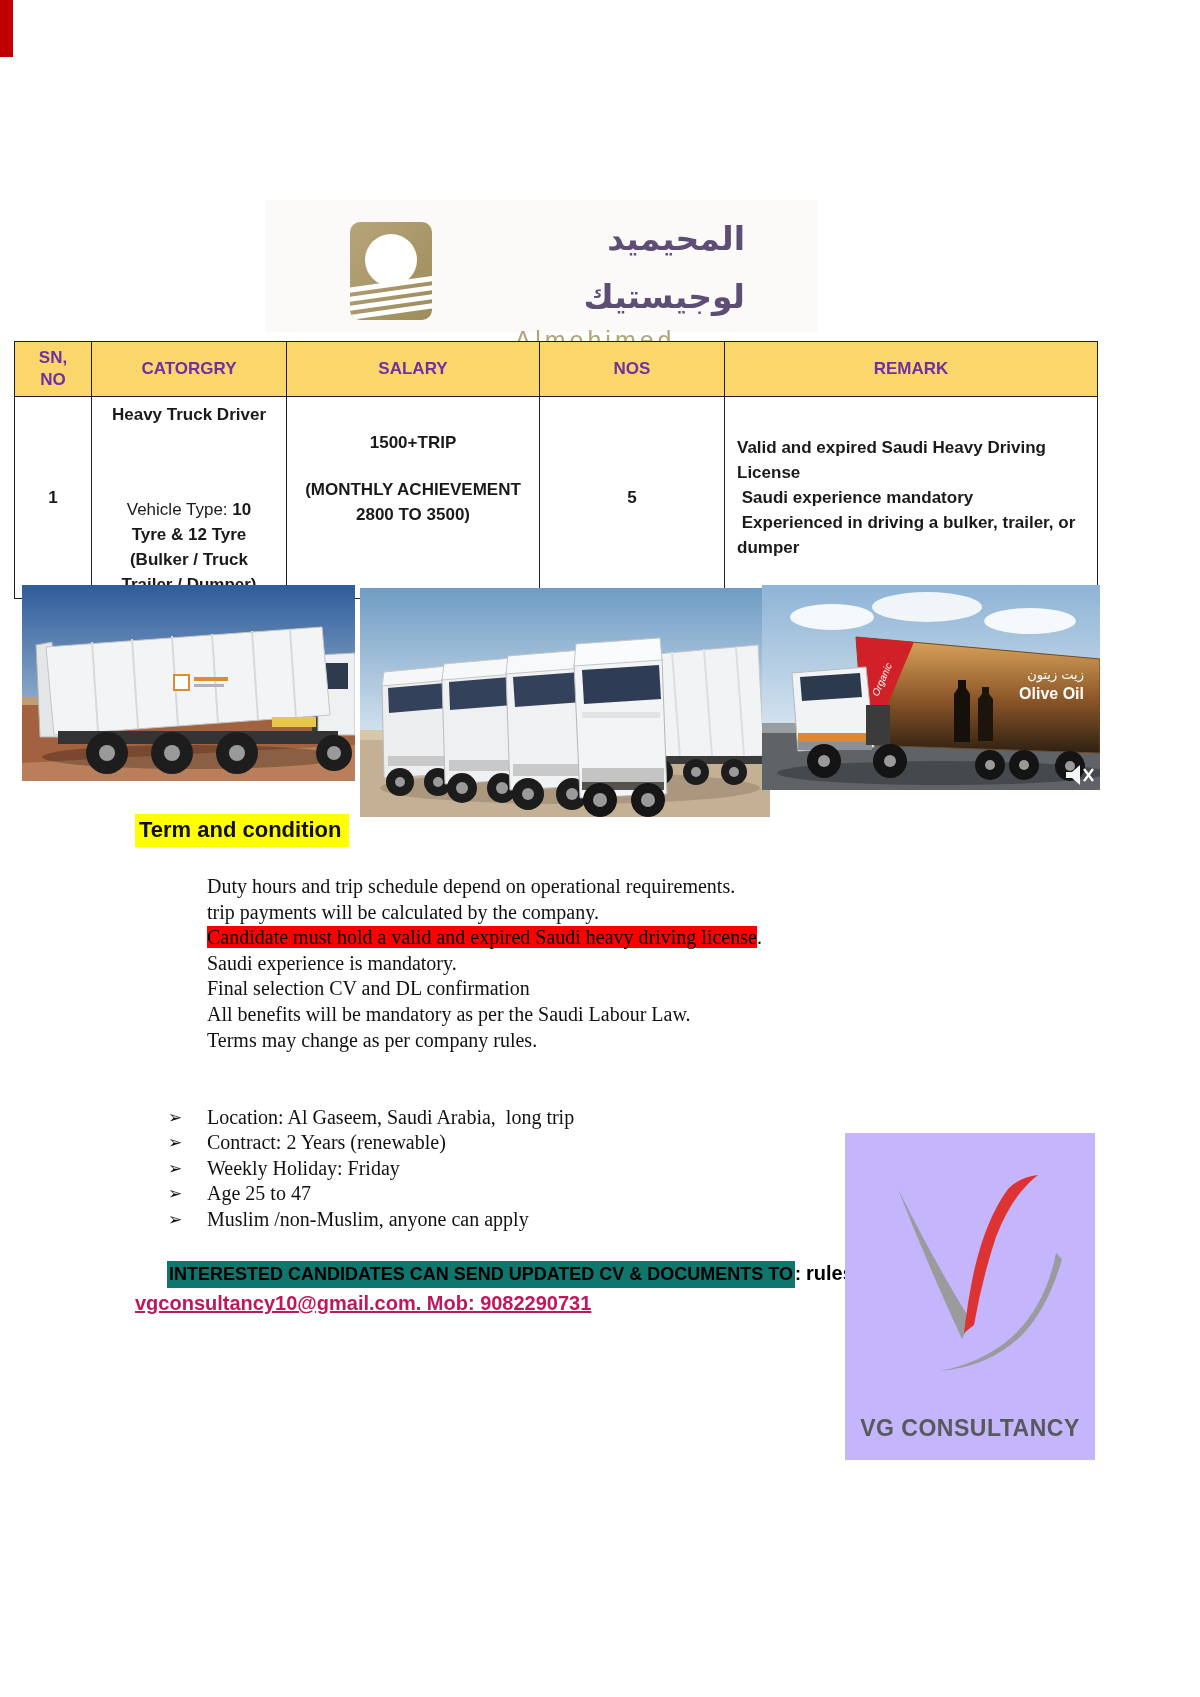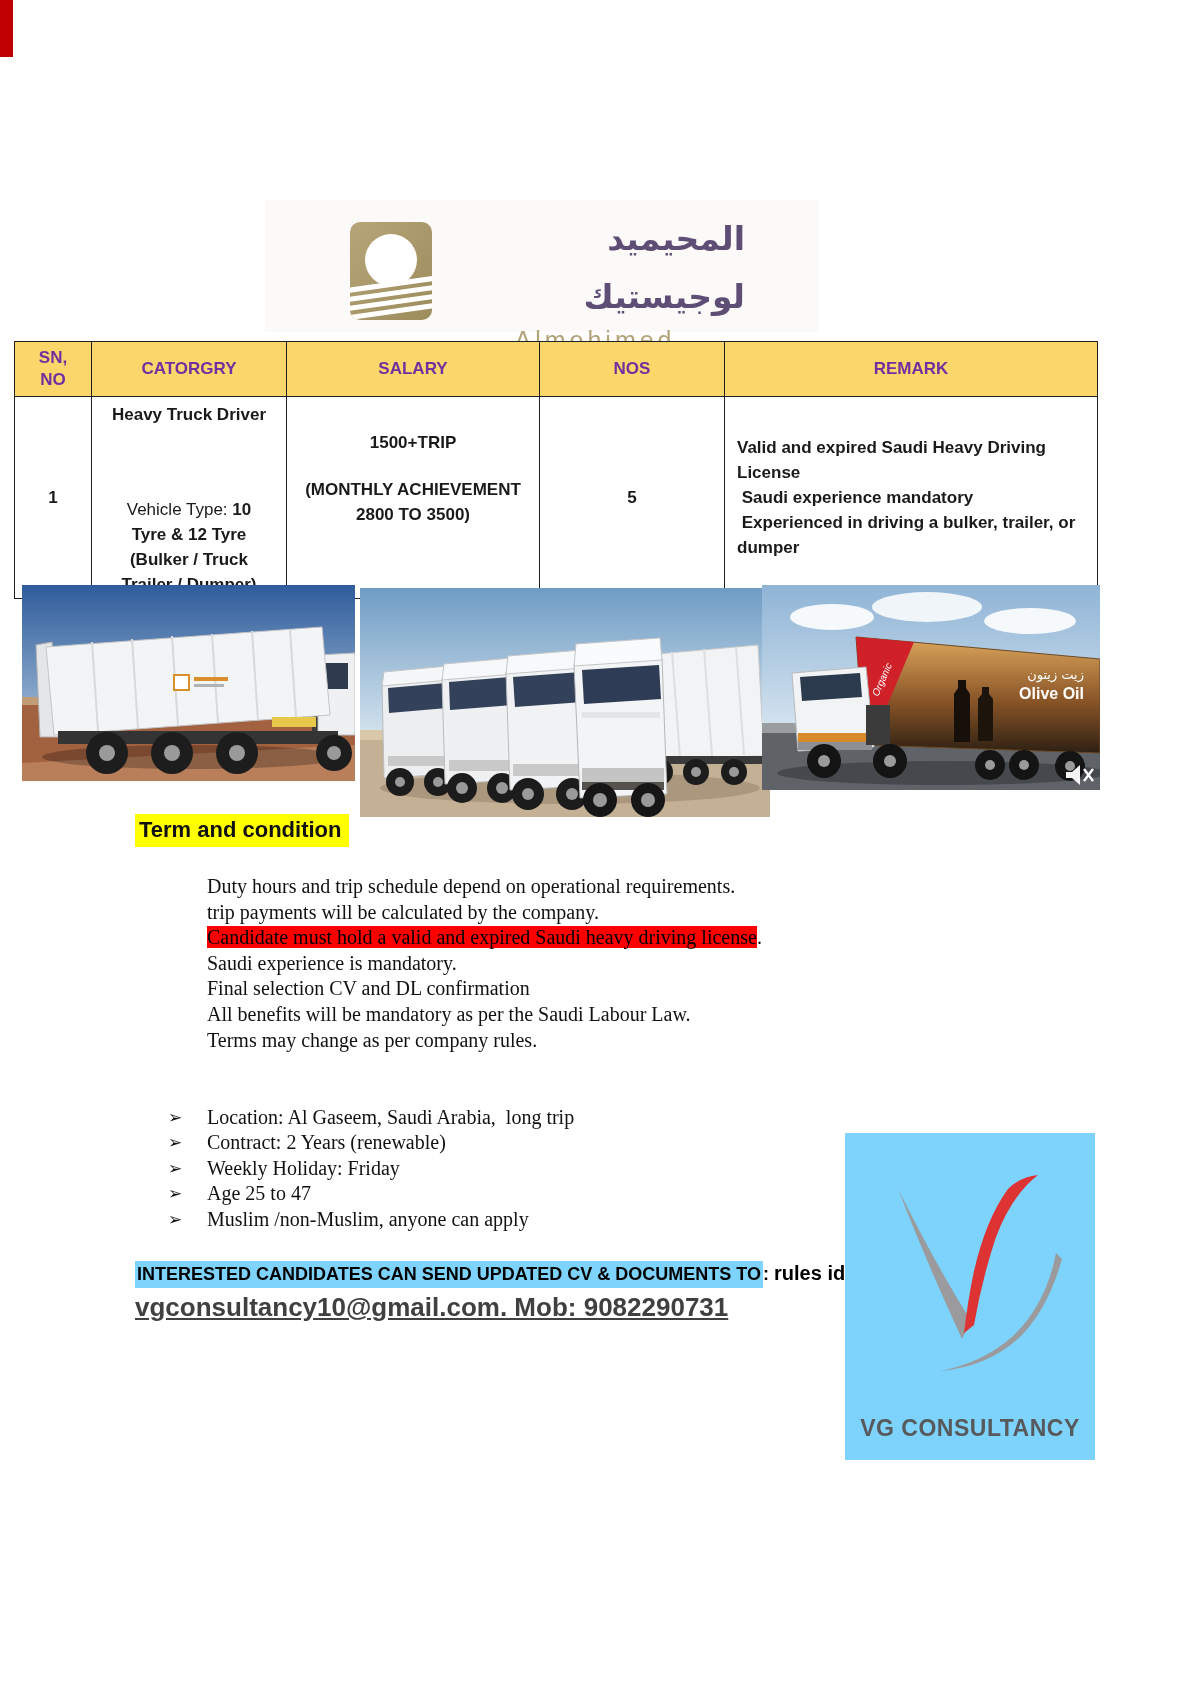--- a/index.html
+++ b/index.html
@@ -54,27 +54,27 @@
 
   
   .bullets{position:absolute;left:168px;top:1105px;width:700px;
            font-family:"Liberation Serif",serif;font-size:20px;color:#111;}
   .bullet{display:flex;line-height:25.4px;}
   .bullet .arrow{width:39px;font-family:"DejaVu Sans",sans-serif;font-size:17px;flex:none;}
   .bullet .b-text{white-space:pre-wrap;}
 
   
   .contact-line1{position:absolute;left:135px;top:1262px;font-size:18px;font-weight:bold;color:#000;}
-  .contact-line1 .hl{background:#7dd3fc;padding:3px 2px 4px 2px;}
+  .contact-line1 .hl{background:#0f766e;padding:3px 2px 4px 2px;margin-left:32px;}
   .contact-line1 .mail-id{font-size:20px;}
-  .contact-line2{position:absolute;left:135px;top:1292px;font-size:26px;font-weight:bold;
-                 color:#404040;text-decoration:underline;cursor:pointer;}
-
-  
-  .vg-card{position:absolute;left:845px;top:1133px;width:250px;height:327px;background:#7dd3fc;}
+  .contact-line2{position:absolute;left:135px;top:1292px;font-size:20px;font-weight:bold;
+                 color:#be185d;text-decoration:underline;cursor:pointer;}
+
+  
+  .vg-card{position:absolute;left:845px;top:1133px;width:250px;height:327px;background:#c4b5fd;}
   .vg-logo{position:absolute;left:25px;top:8px;width:200px;height:268px;}
   .vg-name{position:absolute;left:0;top:282px;width:100%;text-align:center;
            font-size:23px;font-weight:bold;color:#58595B;letter-spacing:0.5px;}
 </style>
 </head>
 <body>
 
 <div class="page">
 
   <div class="corner-mark"></div>

